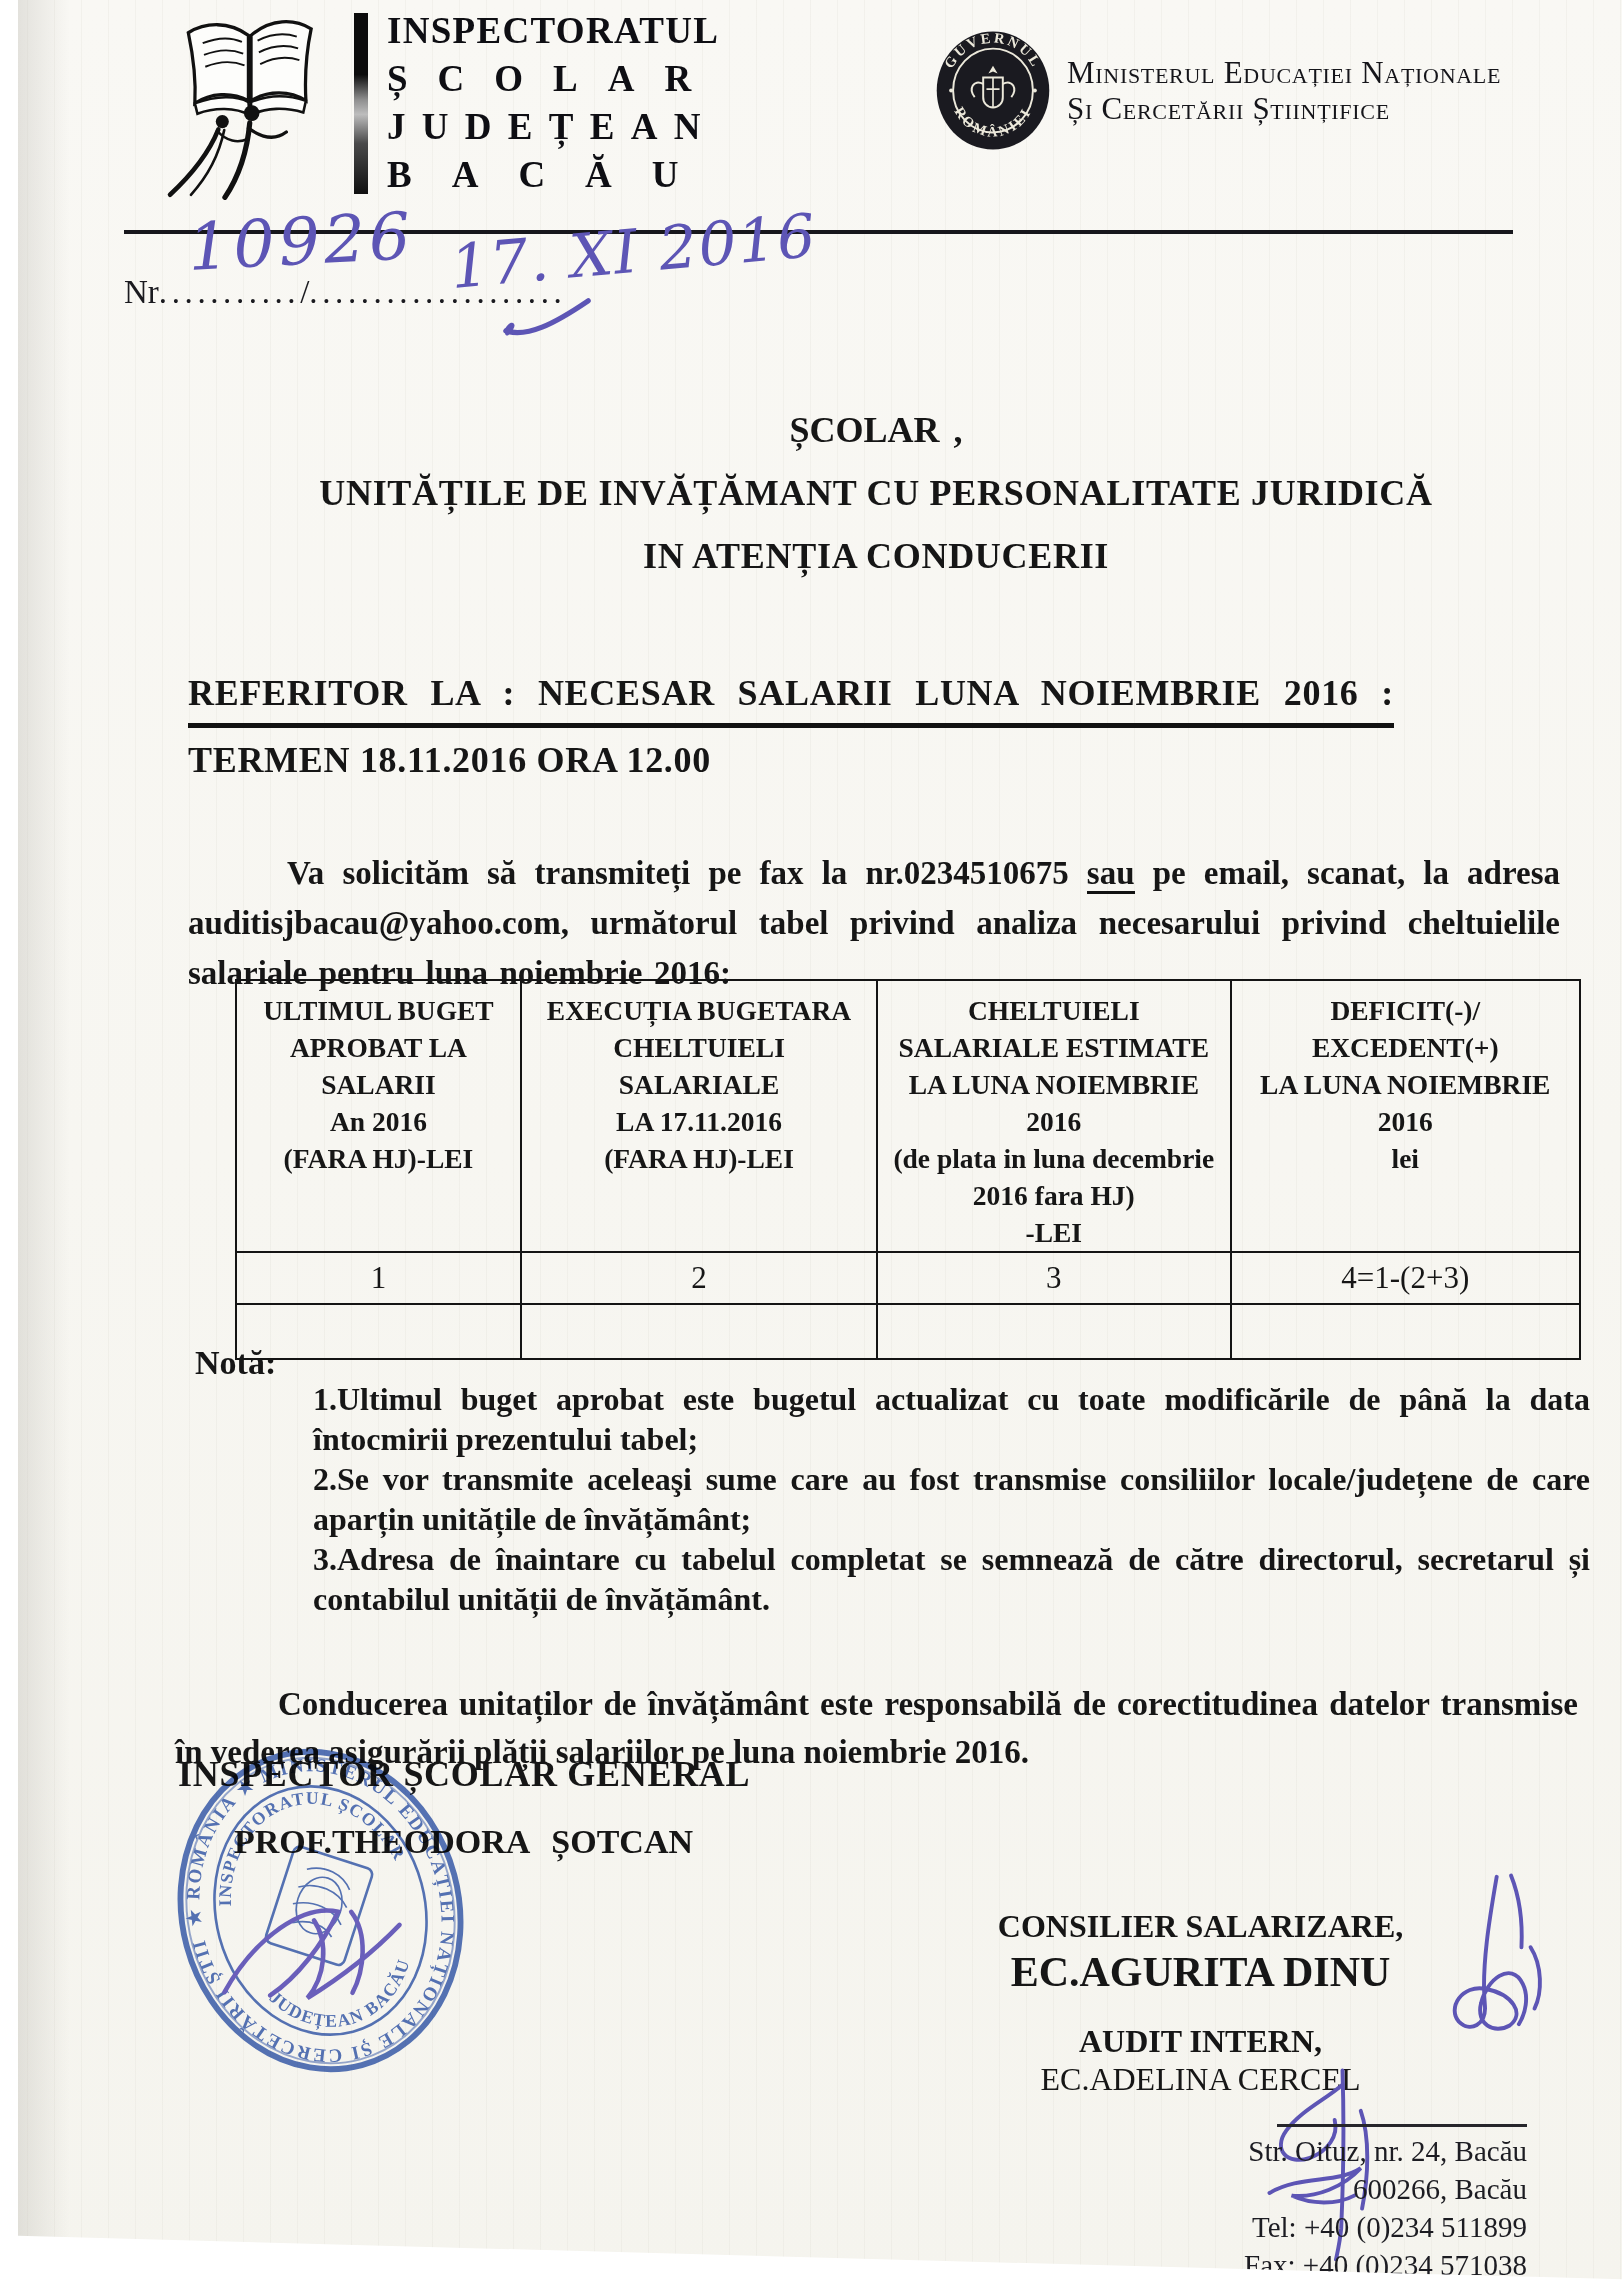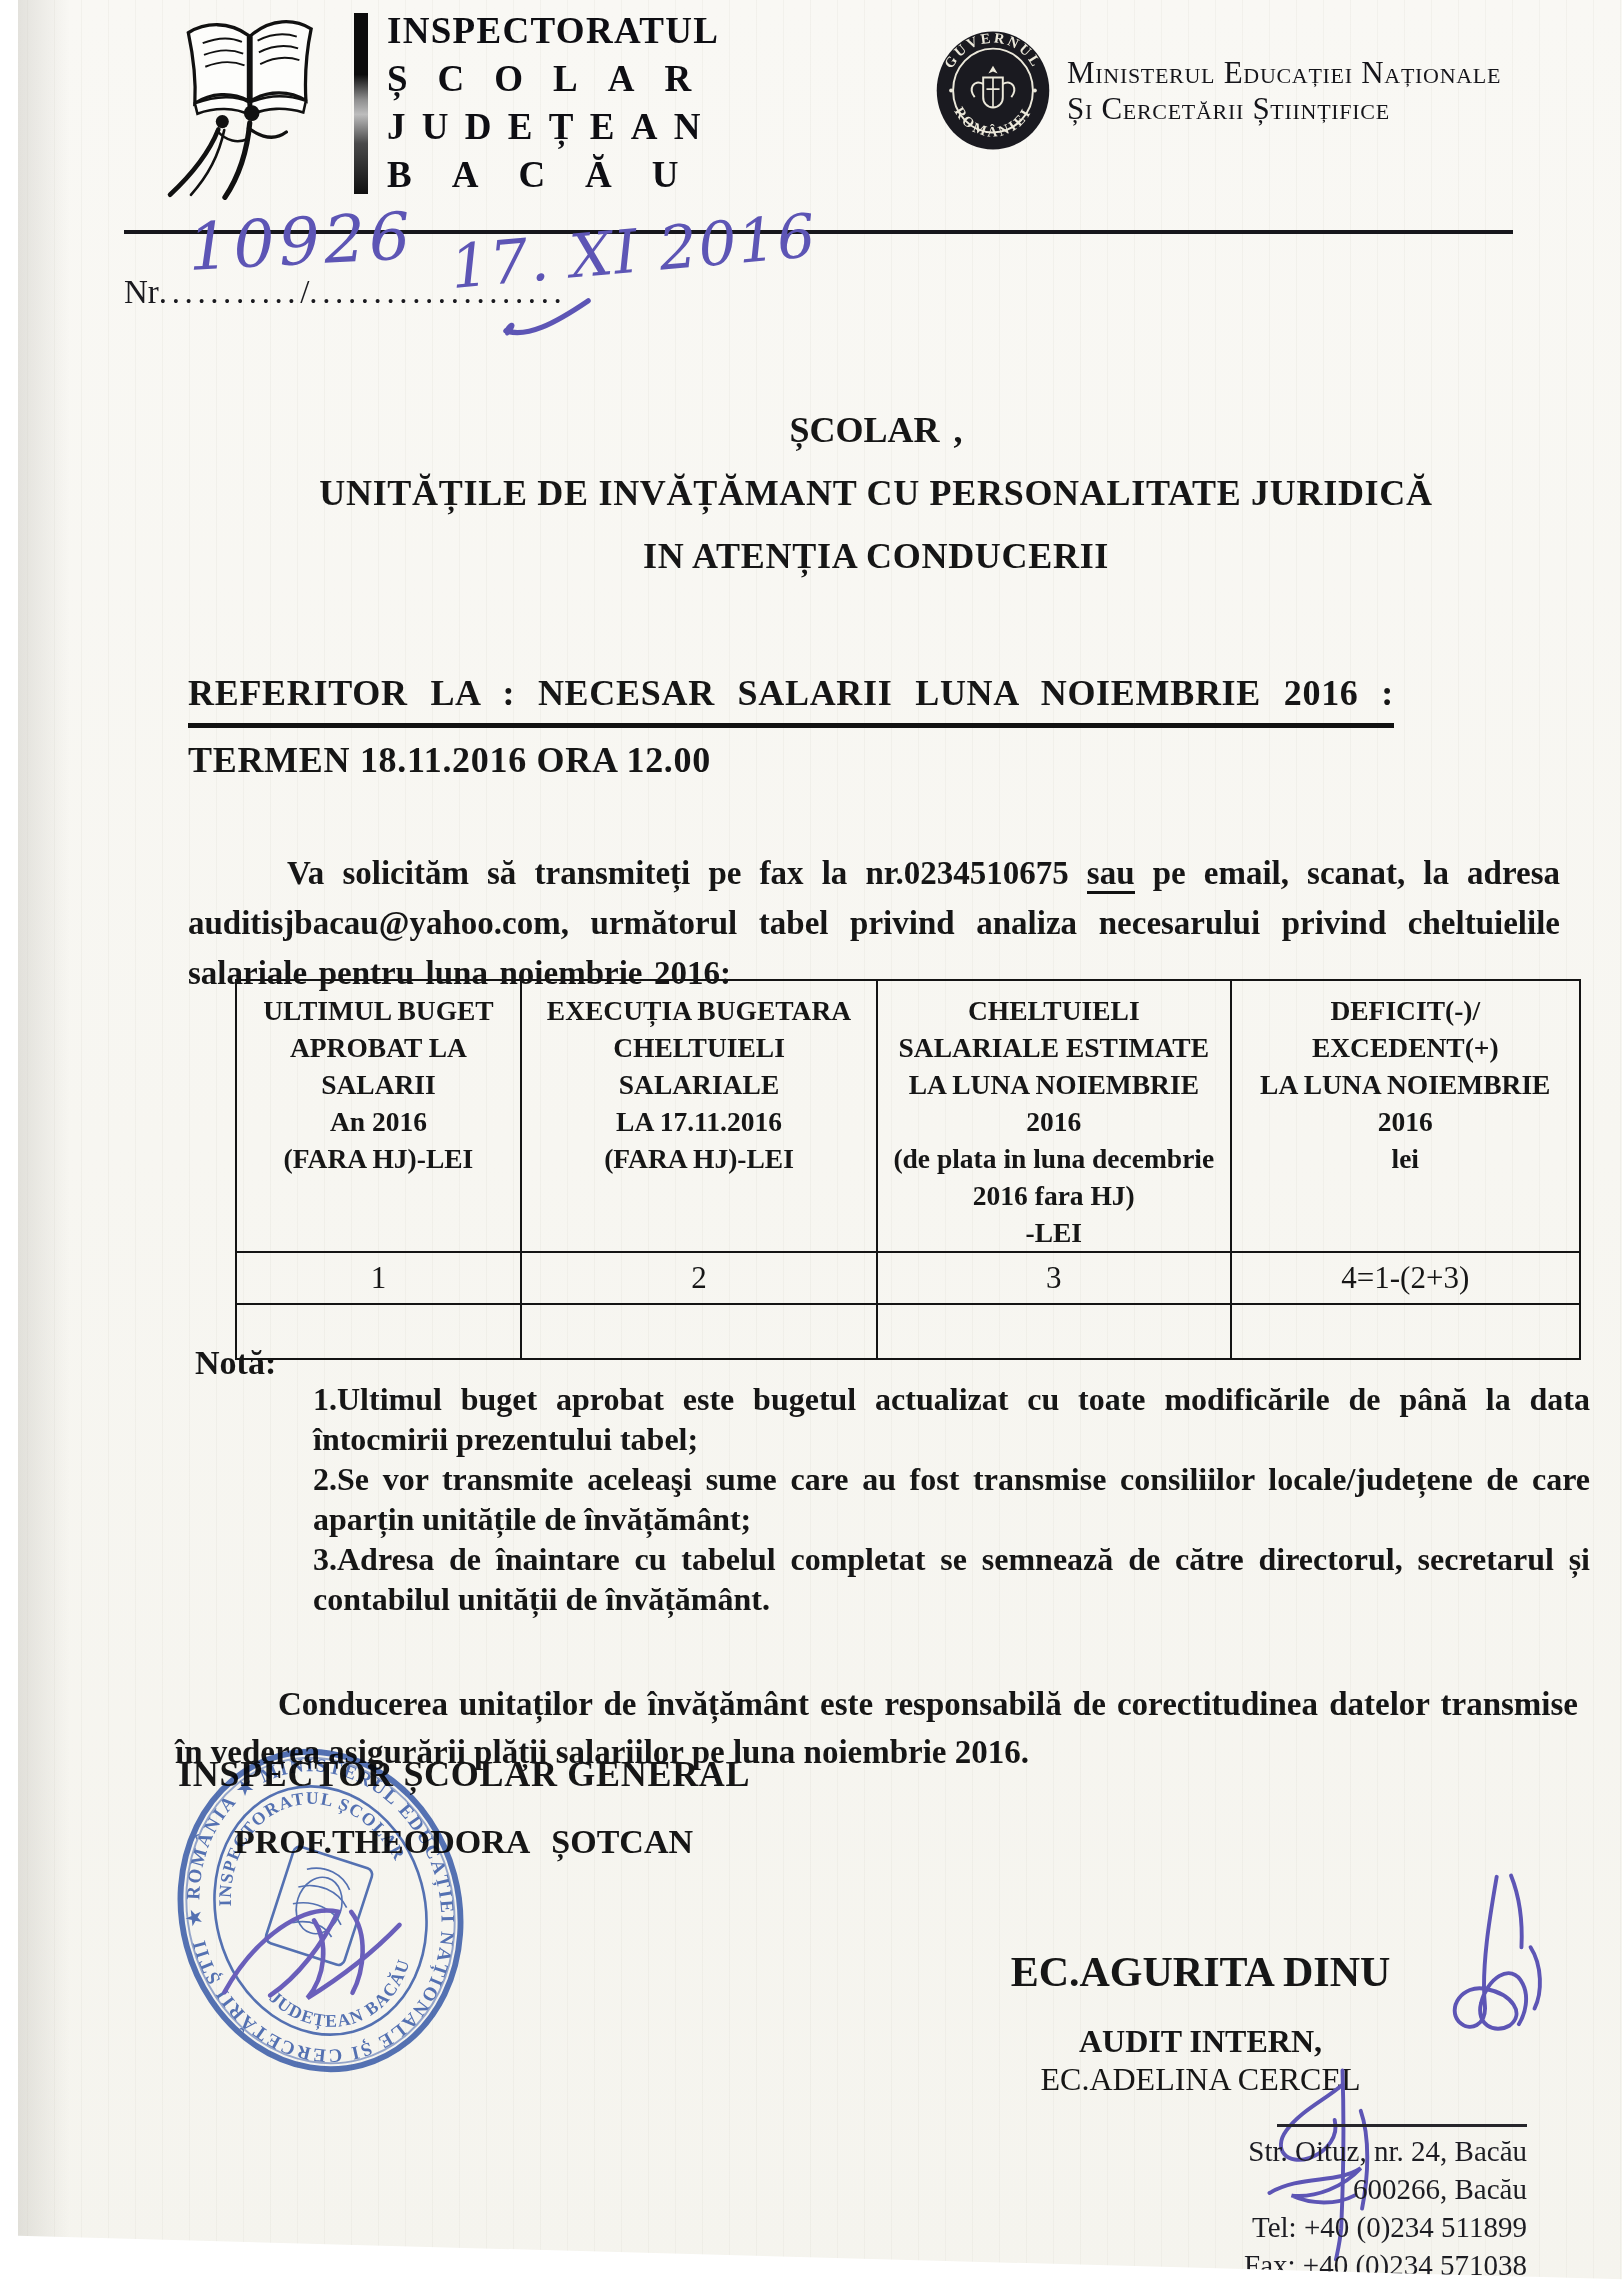--- a/index.html
+++ b/index.html
@@ -244,20 +244,21 @@
       </g>
 
       <g stroke="#6e63c8" stroke-width="7" fill="none" stroke-linecap="round">
         <path d="M88,395 C135,310 210,260 262,272 C238,322 200,372 158,400"></path>
         <path d="M225,285 C248,320 242,372 215,404 C262,375 310,340 356,292"></path>
         <path d="M282,272 C308,306 302,362 284,396"></path>
       </g>
     </svg>
   </div>
 
+  <div class="abs sig-right c1">CONSILIER SALARIZARE,</div>
   <div class="abs sig-right c2">EC.AGURITA DINU</div>
   <div class="abs sig-right a1">AUDIT INTERN,</div>
   <div class="abs sig-right a2">EC.ADELINA CERCEL</div>
 
   <svg class="abs" style="left:1413px;top:1869px" width="183" height="163" viewBox="0 0 280 250">
     <g stroke="#5d55b5" stroke-width="6" fill="none" stroke-linecap="round">
       <path d="M128,12 C118,70 104,150 110,210 C112,238 88,252 70,234 C52,214 74,176 112,184 C152,192 172,222 148,240 C124,254 96,238 104,206 C112,170 150,140 168,176 C178,196 172,222 162,238"></path>
       <path d="M180,120 C198,148 198,190 186,214"></path>
       <path d="M150,10 C162,40 168,80 166,120"></path>
     </g>

